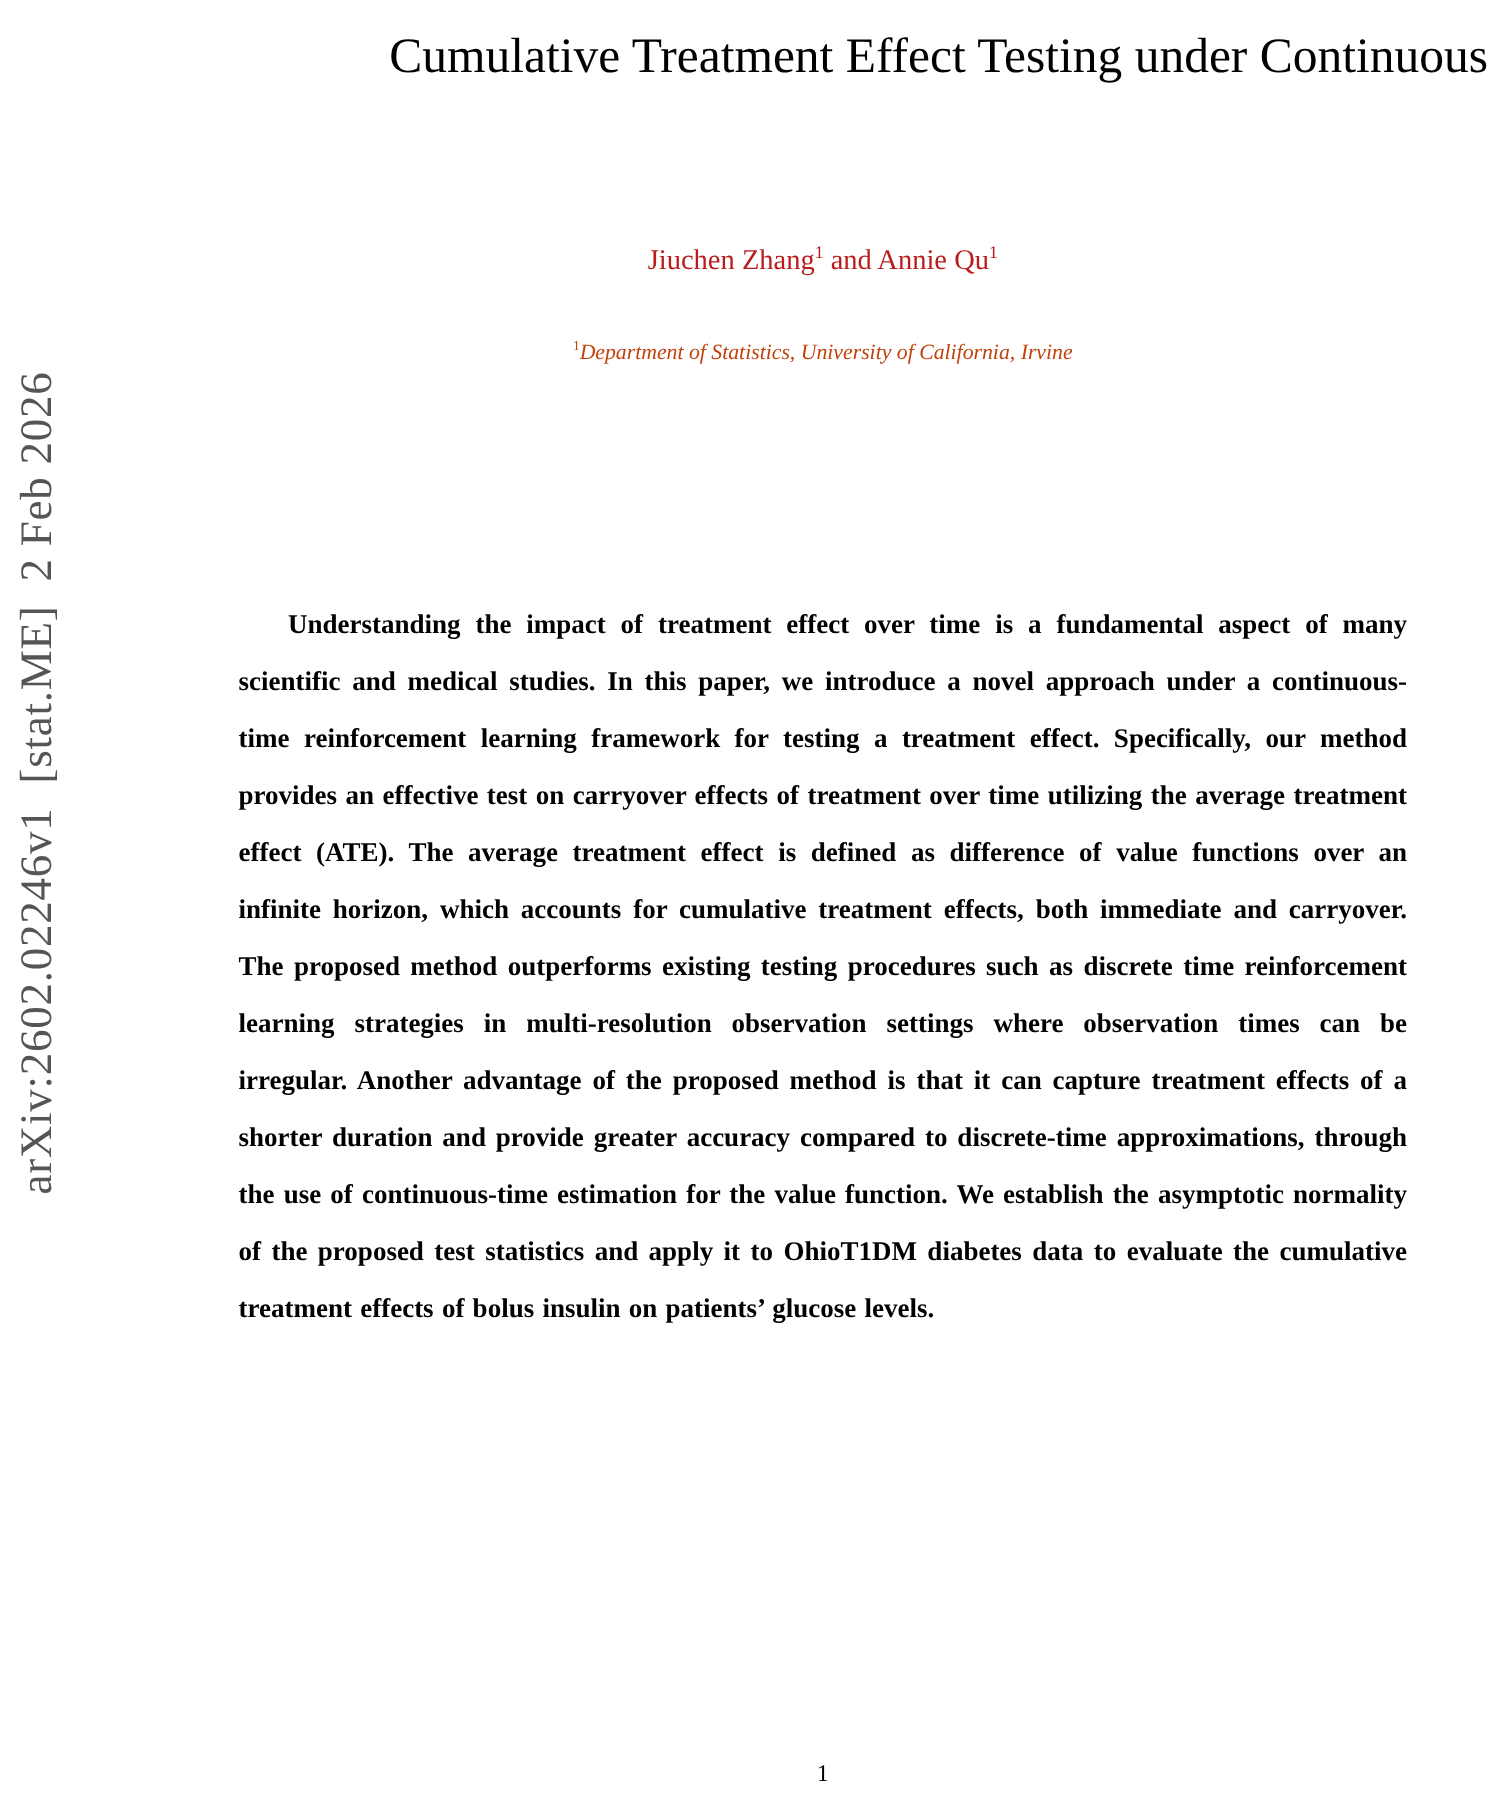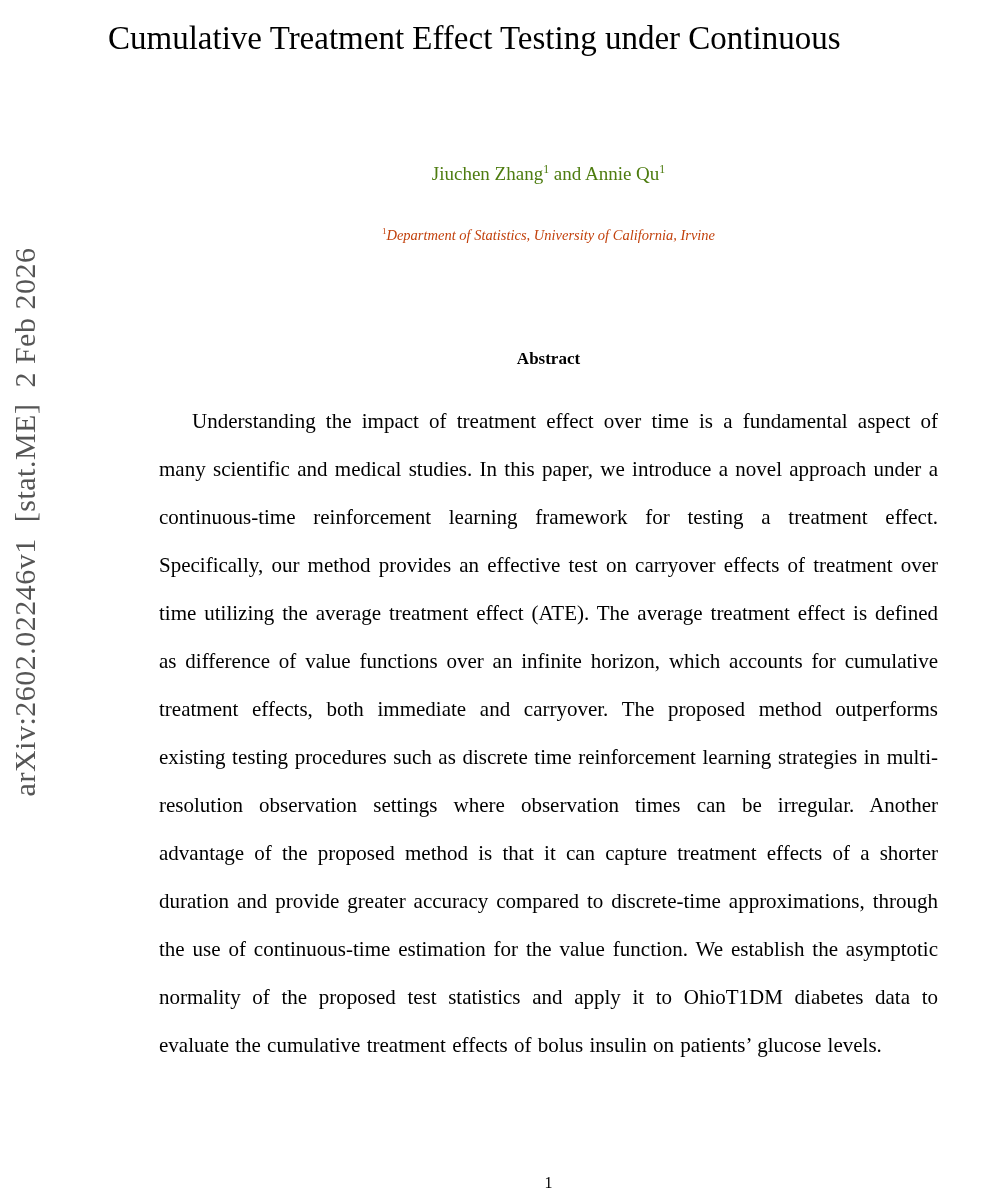--- a/index.html
+++ b/index.html
@@ -30,36 +30,36 @@
     white-space: pre;
     letter-spacing: 0.5px;
   }
 
   
   .title {
     position: absolute;
     top: 0px;
     left: 108px;
     right: 0px;
-    text-align: left;
+    text-align: right;
     font-size: 33px;
     line-height: 77px;
     color: #000000;
     font-weight: normal;
   }
 
   
   .authors {
     position: absolute;
     top: 163px;
     left: 159px;
     right: 54px;
     text-align: center;
     font-size: 19px;
-    color: #4d7c0f;
+    color: #b91c1c;
   }
   .authors sup, .affiliation sup {
     font-size: 62%;
     vertical-align: super;
     line-height: 0;
   }
 
   
   .affiliation {
     position: absolute;
@@ -81,26 +81,27 @@
     text-align: center;
     font-size: 17px;
     font-weight: bold;
     color: #000000;
   }
   .abstract-body {
     position: absolute;
     top: 397px;
     left: 159px;
     right: 54px;
-    font-size: 21px;
-    line-height: 48px;
+    font-size: 18px;
+    line-height: 38px;
     text-align: justify;
     text-indent: 33px;
     word-spacing: 1px;
     color: #000000;
+    font-weight: bold;
   }
 
   
   .page-number {
     position: absolute;
     top: 1174px;
     left: 159px;
     right: 54px;
     text-align: center;
     font-size: 16px;
@@ -119,19 +120,18 @@
   </div>
 
   <div class="authors">
     <span>Jiuchen Zhang</span><sup>1</sup><span> and </span><span>Annie Qu</span><sup>1</sup>
   </div>
 
   <div class="affiliation">
     <sup>1</sup><span class="aff-text">Department of Statistics, University of California, Irvine</span>
   </div>
 
-  <div class="abstract-heading">Abstract</div>
 
   <div class="abstract-body">Understanding the impact of treatment effect over time is a fundamental aspect of many scientific and medical studies. In this paper, we introduce a novel approach under a continuous-time reinforcement learning framework for testing a treatment effect. Specifically, our method provides an effective test on carryover effects of treatment over time utilizing the average treatment effect (ATE). The average treatment effect is defined as difference of value functions over an infinite horizon, which accounts for cumulative treatment effects, both immediate and carryover. The proposed method outperforms existing testing procedures such as discrete time reinforcement learning strategies in multi-resolution observation settings where observation times can be irregular. Another advantage of the proposed method is that it can capture treatment effects of a shorter duration and provide greater accuracy compared to discrete-time approximations, through the use of continuous-time estimation for the value function. We establish the asymptotic normality of the proposed test statistics and apply it to OhioT1DM diabetes data to evaluate the cumulative treatment effects of bolus insulin on patients’ glucose levels.</div>
 
   <div class="page-number">1</div>
 
 </div>
 
 </body></html>

